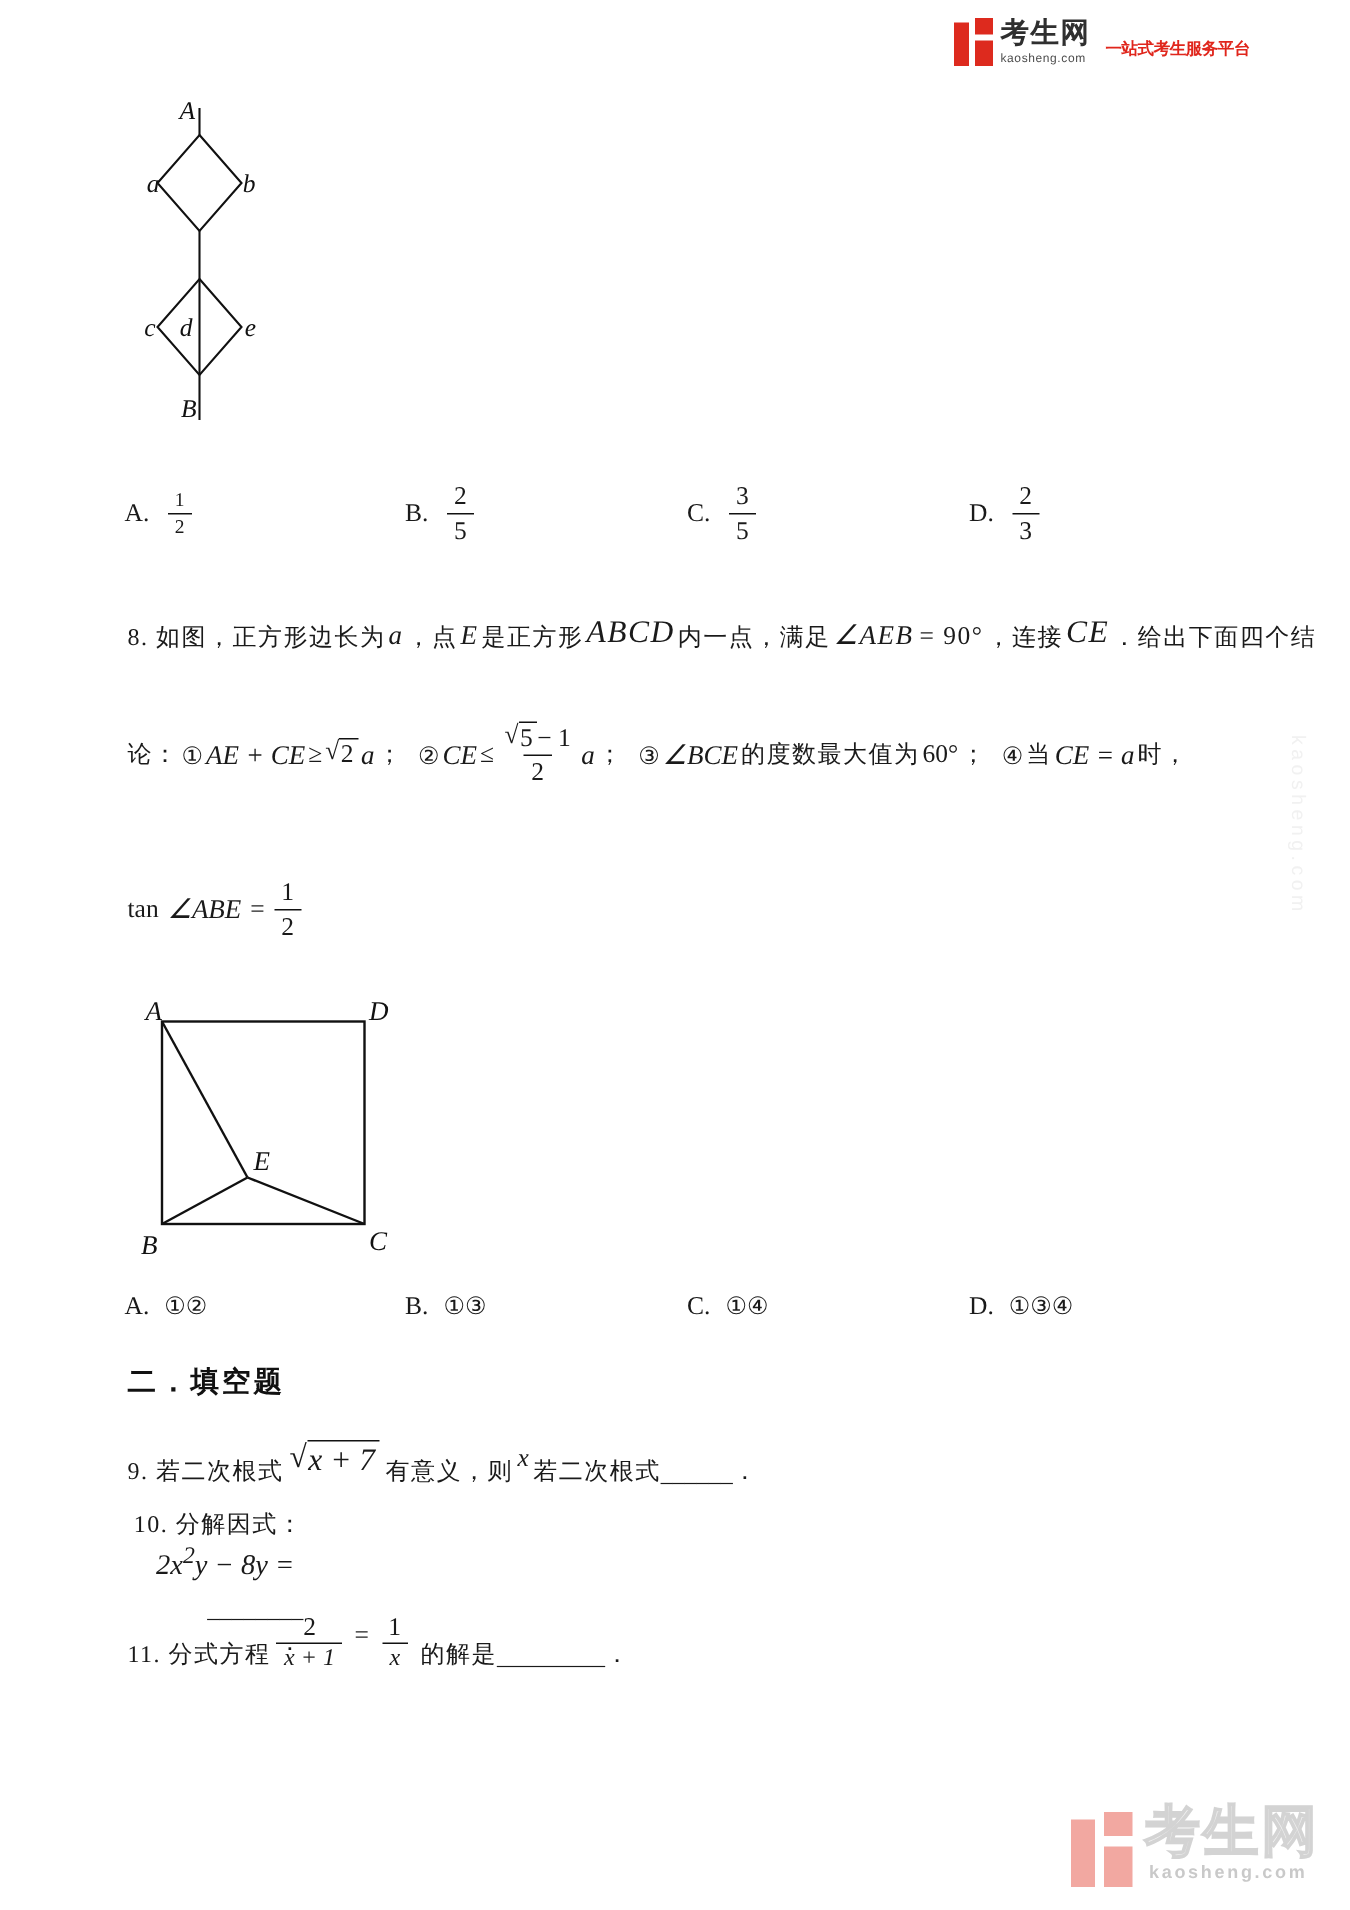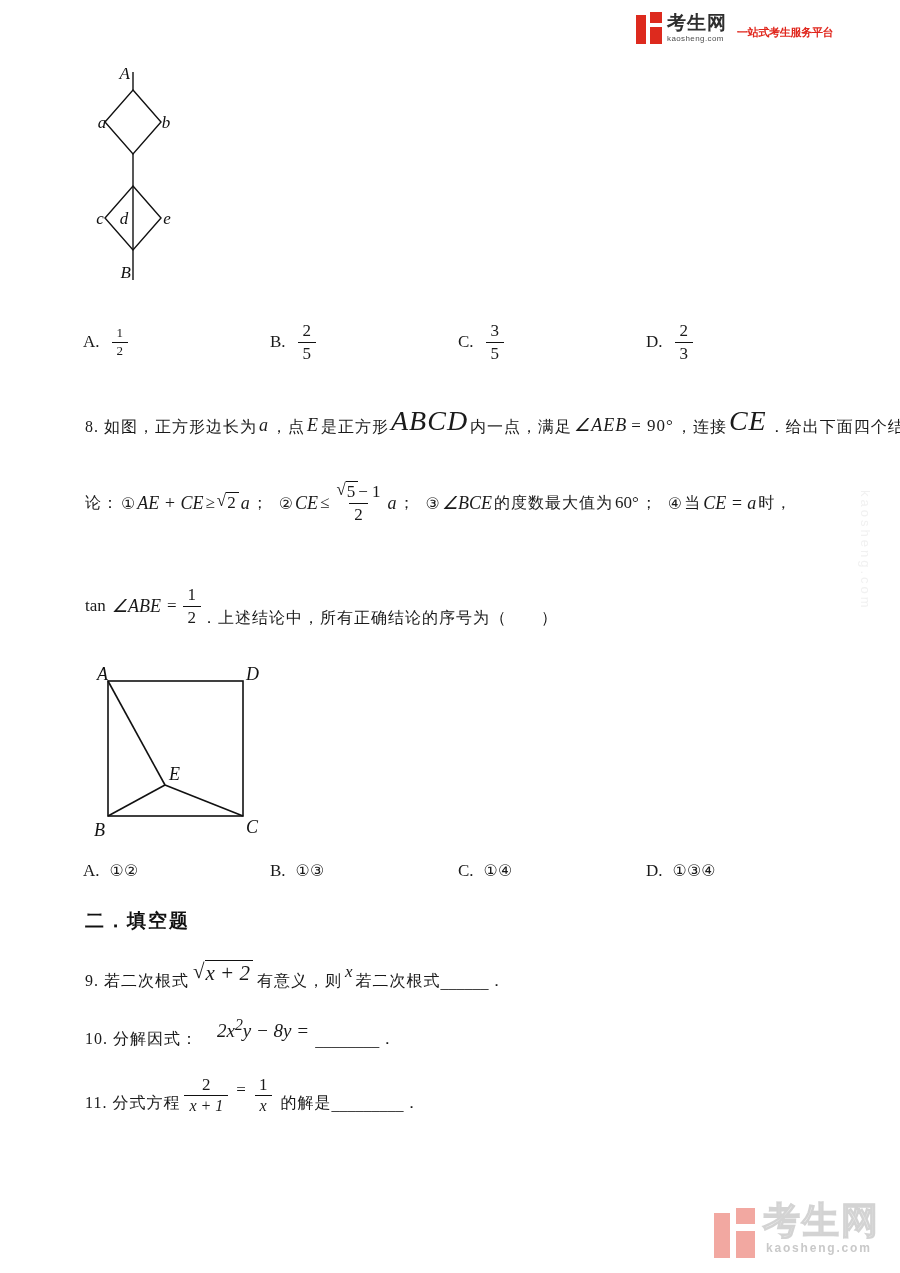--- a/index.html
+++ b/index.html
@@ -20,21 +20,21 @@
   .logo-txt { margin-left:4px; }
   .logo-brand { font-family:"Liberation Sans",sans-serif; font-weight:700; font-size:19px; color:#2f2f2f; letter-spacing:1px; line-height:21px; }
   .logo-domain { font-family:"Liberation Sans",sans-serif; font-size:8px; color:#4d4d4d; letter-spacing:.4px; margin-top:1px; }
   .logo-tagline { margin-left:10px; margin-top:13px; font-family:"Liberation Sans",sans-serif; font-weight:700; font-size:11px; letter-spacing:-0.3px; color:#e0261c; white-space:nowrap; }
 
   
   .cjk { font-size:16px; letter-spacing:1px; white-space:nowrap; }
   .mi { font-family:"Liberation Serif",serif; font-style:italic; font-size:18px; white-space:nowrap; }
   .mr { font-family:"Liberation Serif",serif; font-size:17px; white-space:nowrap; }
   .raise1 { position:relative; top:-1px; padding:0 2px; }
-  .mbig { font-size:28px; position:relative; top:-2px; padding:0 2px;font-style:italic; }
+  .mbig { font-size:21px; position:relative; top:-2px; padding:0 2px;font-style:italic; }
   .circ { font-family:"DejaVu Sans",sans-serif; font-size:16px; }
   .frac { display:inline-flex; flex-direction:column; align-items:center; font-family:"Liberation Serif",serif; }
   .frac .num, .frac .den { display:flex; justify-content:center; align-items:flex-end; padding:0 5px; line-height:1.25; }
   .frac .den { border-top:1.4px solid #111; }
   .f-sm { font-size:13px; }
   .f-lg { font-size:17px; }
   .sqrt { display:inline-flex; align-items:flex-start; white-space:nowrap; }
   .sqrt .sign { line-height:1.05; }
   .sqrt .rad { border-top:1.4px solid #111; padding:0 3px 0 1px; line-height:1.2; }
 
@@ -52,21 +52,21 @@
   .gap8 { margin-left:8px; }
 
   
   .sec-title { left:85px; top:908px; font-family:Liberation Sans, sans-serif; font-weight:700; font-size:19px; color:#111; letter-spacing:2px; }
 
   .fill { display:flex; align-items:flex-end; white-space:nowrap; }
   .fill .base { margin-bottom:2px; }
   .q9 { left:85px; top:942px; height:52px; }
   .q9 .radgrp { font-size:21px; margin:0 4px 8px 4px; }
   .q9 .xvar { font-size:17px; margin:0 3px 12px 3px; }
-  .q10 { left:85px; top:1006px; height:46px; }
+  .q10 { left:85px; top:1006px; height:46px;flex-direction:column; }
   .q10 .expr { font-size:19px; margin:0 6px 10px 19px; }
   .q11 { left:85px; top:1058px; height:58px; }
   .q11 .frac { font-size:16px; margin:0 4px; }
   .q11 .eqs { margin-bottom:16px; padding:0 4px; }
   .blank { font-size:16px; letter-spacing:0; }
 
   
   .wm-icon { left:714px; top:1208px; width:43px; height:50px; position:absolute; }
   .wm-icon i { position:absolute; background:#f2a8a1; }
   .wm-icon .b1 { left:0; top:5px; width:16px; height:45px; }
@@ -190,21 +190,20 @@
   <div class="abs q8l3">
     <span class="eqpart">
       <span class="mr">tan</span>
       <span class="mi">∠ABE</span>
       <span class="mr">=</span>
       <span class="frac f-lg">
         <span class="num">1</span>
         <span class="den">2</span>
       </span>
     </span>
-    <span class="rest cjk">．上述结论中，所有正确结论的序号为（　　）</span>
   </div>
 
   <svg class="abs" style="left:90px; top:664px;" width="180" height="176" viewBox="0 0 180 176">
     <g stroke="#111" stroke-width="1.6" fill="none">
       <rect x="18" y="17" width="135" height="135"></rect>
       <path d="M18,17 L75,121"></path>
       <path d="M18,152 L75,121"></path>
       <path d="M75,121 L153,152"></path>
     </g>
     <g font-size="18" font-style="italic" fill="#111" font-family="Liberation Serif, serif">
@@ -232,21 +231,21 @@
     <span class="opt-letter">D.</span>
     <span class="circ">①③④</span>
   </div>
 
   <div class="abs sec-title">二．填空题</div>
 
   <div class="abs fill q9">
     <span class="base cjk">9. 若二次根式</span>
     <span class="sqrt mr radgrp">
       <span class="sign">√</span>
-      <span class="rad mi" style="font-size:inherit;">x + 2</span>
+      <span class="rad mi" style="font-size:inherit;">x + 7</span>
     </span>
     <span class="base cjk">有意义，则</span>
     <span class="mi xvar">x</span>
     <span class="base cjk">若二次根式</span>
     <span class="base blank">______</span>
     <span class="base cjk">．</span>
   </div>
 
   <div class="abs fill q10">
     <span class="base cjk">10. 分解因式：</span>

